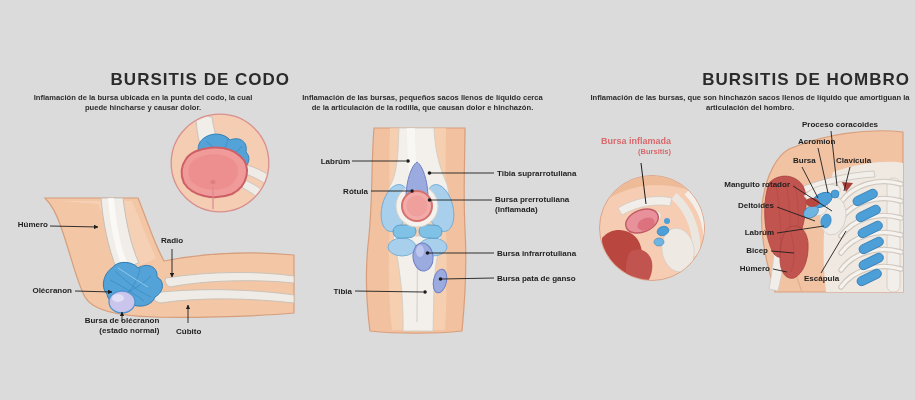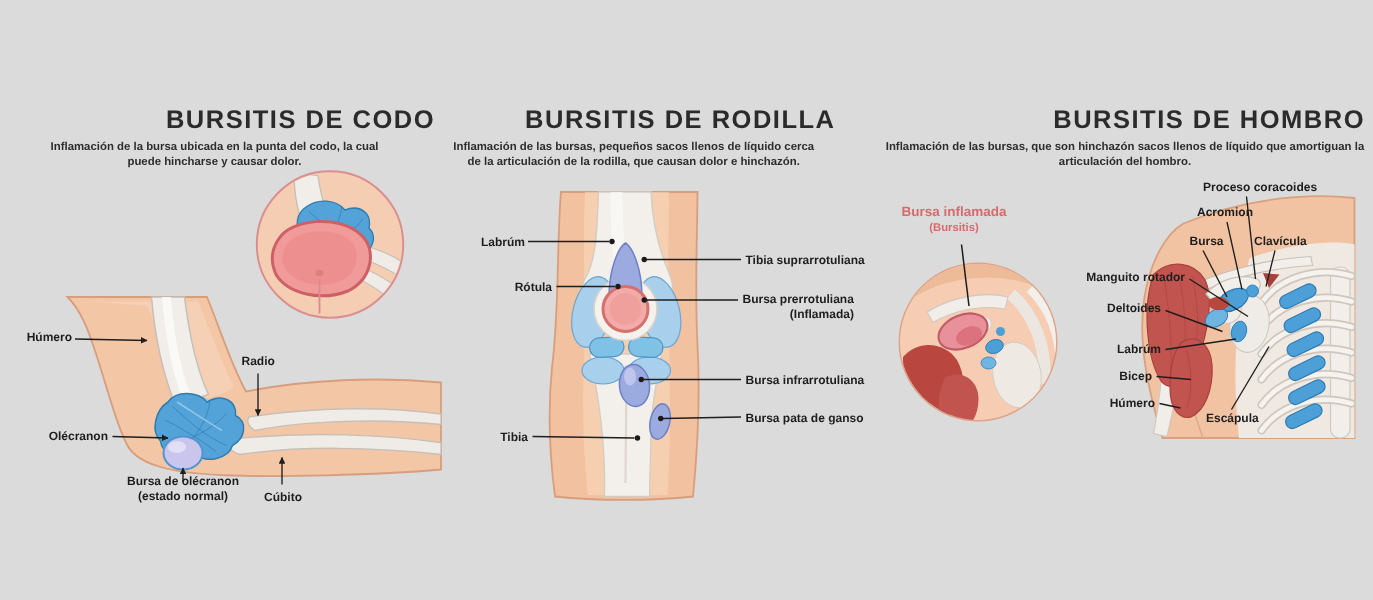--- a/index.html
+++ b/index.html
@@ -8,21 +8,21 @@
   .panel{position:absolute;top:0;height:400px;}
   #panel-codo{left:0;width:295px;}
   #panel-rodilla{left:295px;width:295px;}
   #panel-hombro{left:590px;width:325px;}
   .title{position:absolute;margin:0;font-size:17px;font-weight:700;letter-spacing:1px;
          color:#2b2b2b;text-align:right;white-space:nowrap;}
   .subtitle{position:absolute;margin:0;font-size:7.6px;font-weight:700;line-height:1.35;
             color:#2d2d2d;text-align:center;}
   .illus{position:absolute;left:0;top:0;}
   .lbl{position:absolute;font-size:8px;font-weight:600;color:#1e1e1e;white-space:nowrap;line-height:1.2;}
-  .lbl.center{transform:translateX(-50%);text-align:center;}
+  .lbl.center{transform:translateX(-50%);text-align:right;}
   .lbl.right{text-align:right;}
   .accent{color:#d9696d;}
   .lbl .l2{display:block;}
 </style>
 </head>
 <body>
 
 <div class="canvas">
 
   <section class="panel" id="panel-codo">
@@ -141,28 +141,27 @@
         <circle cx="113" cy="161" r="1.8"></circle>
           <circle cx="117" cy="191" r="1.8"></circle>
         <circle cx="130" cy="292" r="1.8"></circle>
           <circle cx="134.5" cy="173" r="1.8"></circle>
         <circle cx="134.5" cy="200" r="1.8"></circle>
           <circle cx="132.5" cy="253" r="1.8"></circle>
         <circle cx="145.5" cy="279" r="1.8"></circle>
       </g>
     </svg>
 
-    <h1 class="title" style="left:0;top:70px;width:262px">BURSITIS DE RODILLA</h1>
     <p class="subtitle" style="left:5px;top:93px;width:245px">Inflamación de las bursas, pequeños sacos llenos de líquido cerca de la articulación de la rodilla, que causan dolor e hinchazón.</p>
 
     <div class="lbl right" style="right:240px;top:157px">Labrúm</div>
     <div class="lbl right" style="right:222px;top:187px">Rótula</div>
     <div class="lbl right" style="right:238px;top:287px">Tibia</div>
     <div class="lbl" style="left:202px;top:169px">Tibia suprarrotuliana</div>
-    <div class="lbl" style="left:200px;top:195px;text-align:right">
+    <div class="lbl" style="left:200px;top:195px;text-align:left">
       <span>Bursa prerrotuliana</span>
       <span class="l2">(Inflamada)</span>
     </div>
     <div class="lbl" style="left:202px;top:249px">Bursa infrarrotuliana</div>
     <div class="lbl" style="left:202px;top:274px">Bursa pata de ganso</div>
   </section>
 
   <section class="panel" id="panel-hombro">
     <svg class="illus" width="325" height="400" viewBox="0 0 325 400">
       <defs>

